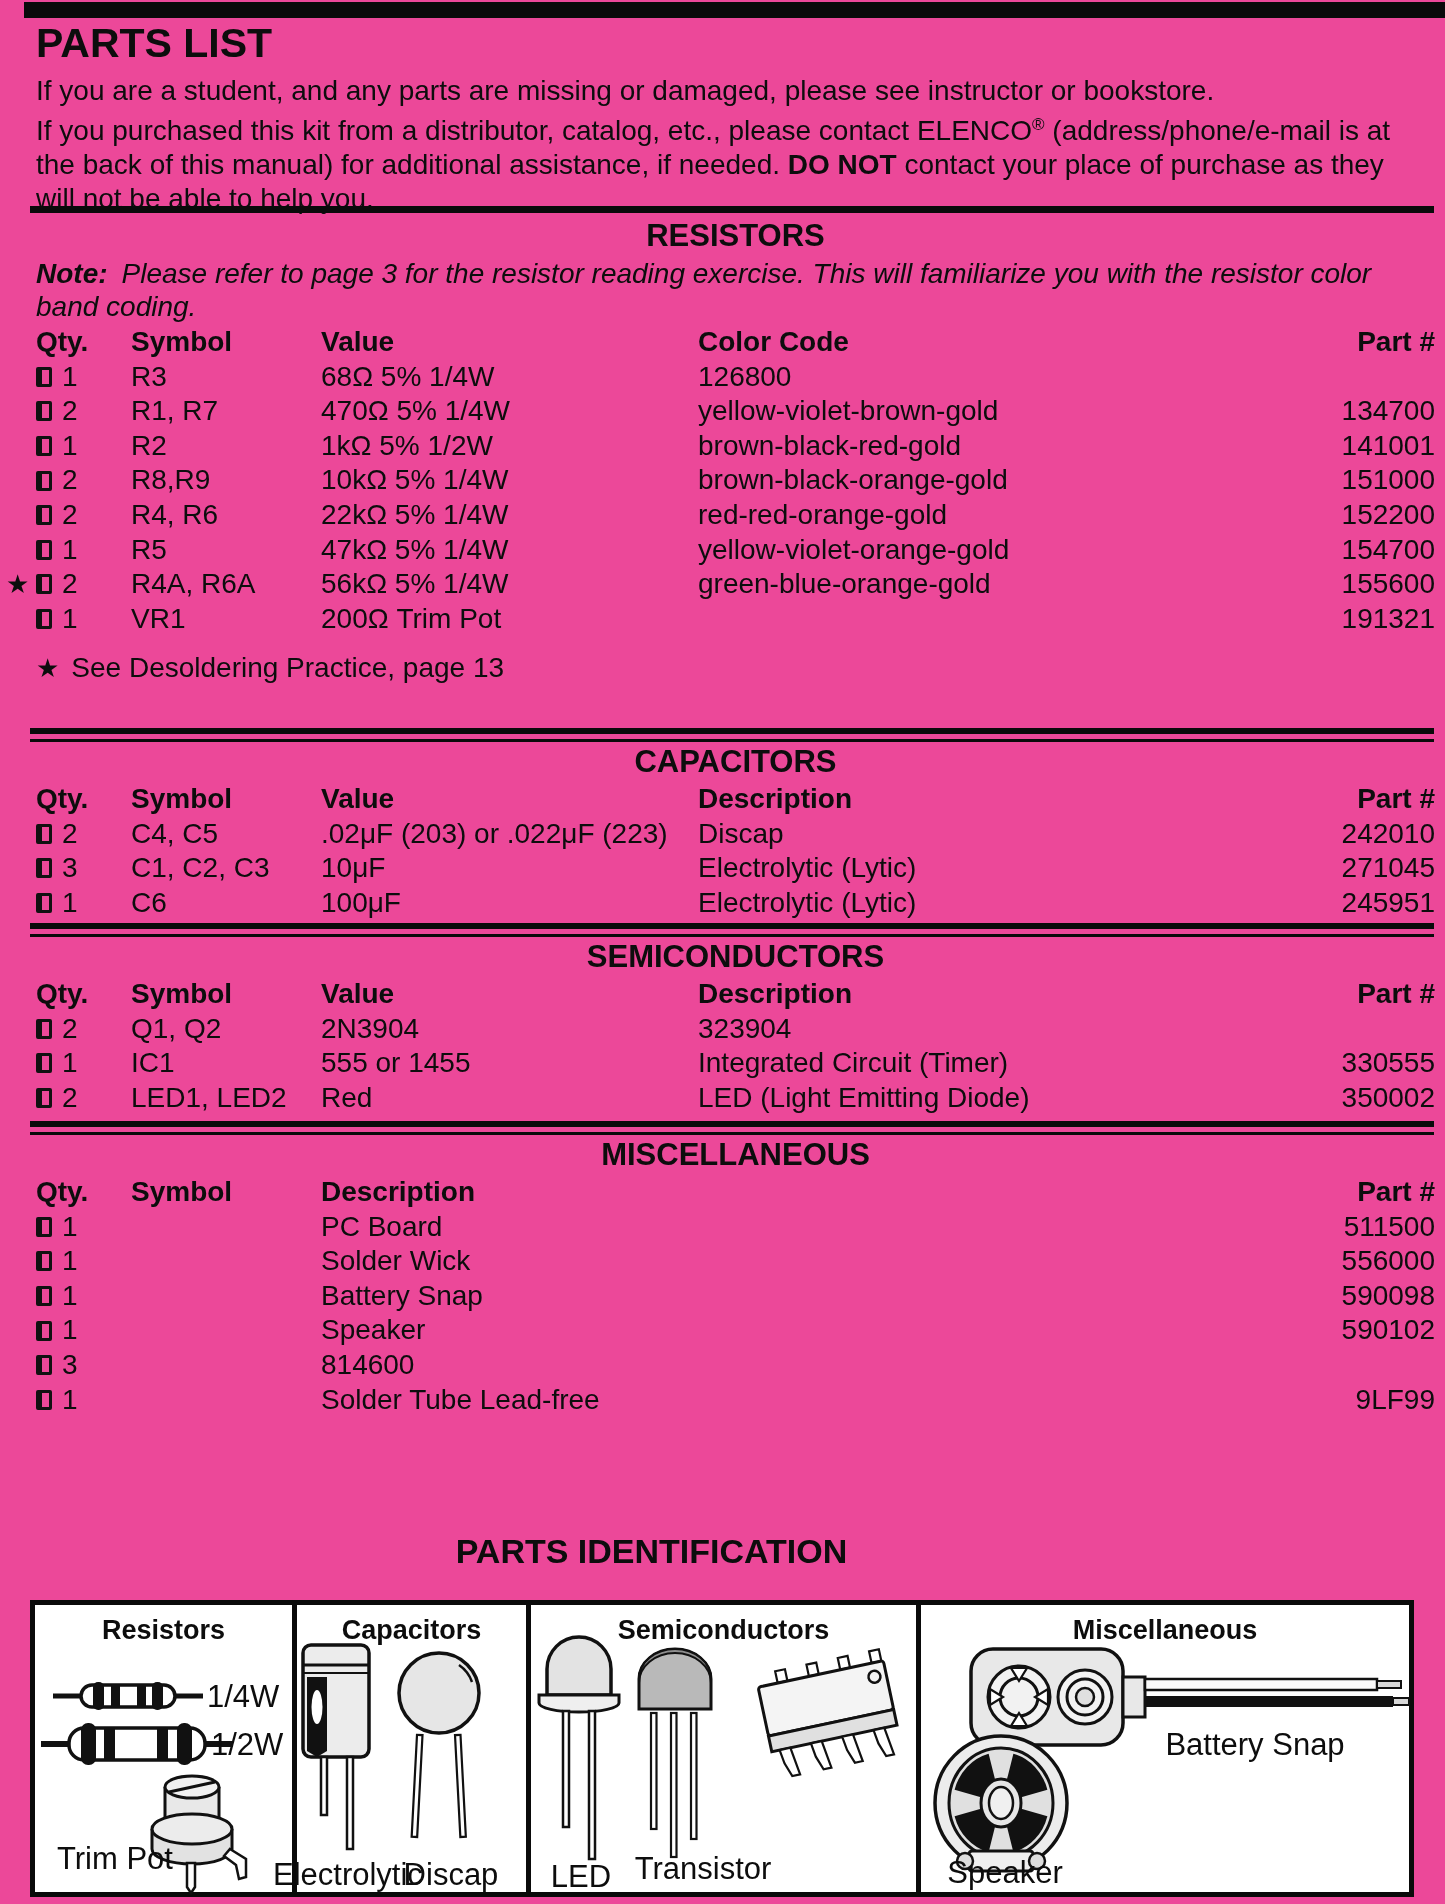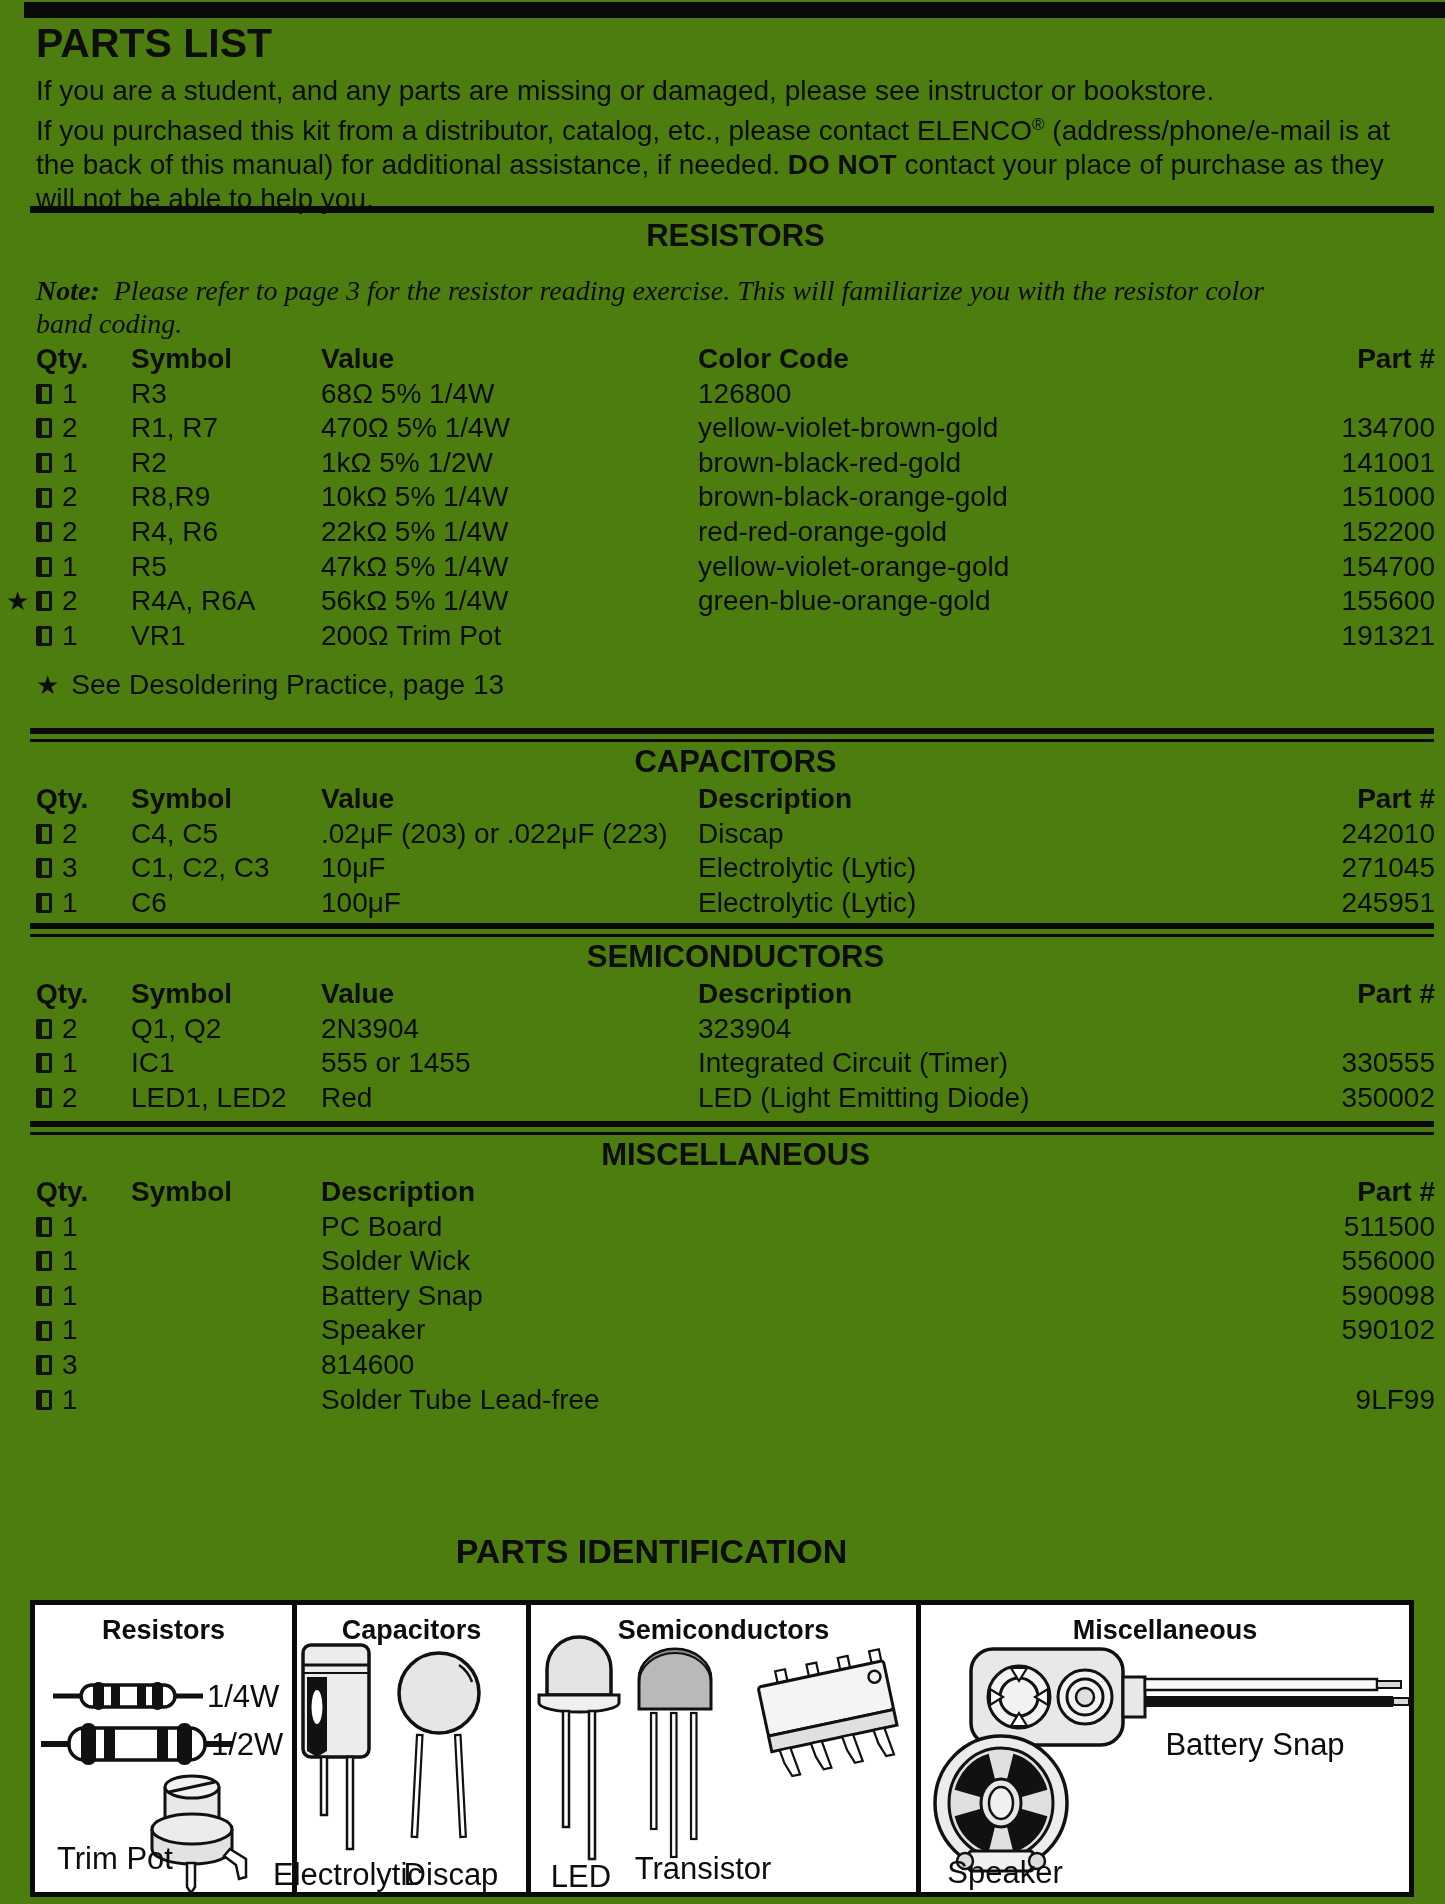--- a/index.html
+++ b/index.html
@@ -1,29 +1,29 @@
 <!DOCTYPE html>
 <html><head>
 <meta charset="utf-8">
 <style>
   html,body{margin:0;padding:0;background:#fff;}
-  .page{position:relative;width:1445px;height:1904px;background:#4d7c0f;overflow:hidden;
+  .page{position:relative;width:1445px;height:1904px;background:#ec4899;overflow:hidden;
         font-family:"Liberation Sans",sans-serif;color:#0d0d0d;}
   .topbar{position:absolute;left:24px;right:0;top:2px;height:16px;background:#0a0a0a;}
   .title{position:absolute;left:36px;top:20px;font-size:41px;font-weight:700;}
   .intro{position:absolute;left:36px;top:74px;font-size:28px;line-height:34px;}
   .iline{white-space:nowrap;}
   .b{font-weight:700;}
   sup{font-size:17px;}
   .rule{position:absolute;left:30px;width:1404px;}
   .rule.single{height:7px;background:#0a0a0a;}
   .rule.double{height:5px;border-top:6px solid #0a0a0a;border-bottom:3px solid #0a0a0a;}
   .sec{position:absolute;left:36px;width:1399px;font-size:28px;}
   .sec-head{font-size:31px;font-weight:700;text-align:center;line-height:36px;margin-bottom:2px;}
-  .note{font-style:italic;line-height:33px;margin-top:20px;white-space:nowrap;font-family:Liberation Serif, serif;}
+  .note{font-style:italic;line-height:33px;margin-top:3px;white-space:nowrap;}
   .note .nl{font-weight:700;margin-right:14px;}
   .tbl{margin-top:2px;}
   .trow{height:34.6px;line-height:34.6px;position:relative;white-space:nowrap;width:100%;}
   .grid5{display:grid;grid-template-columns:95px 190px 377px 1fr auto;}
   .grid4{display:grid;grid-template-columns:95px 190px 1fr auto;}
   .hdr{font-weight:700;}
   .pcell{text-align:left;}
   .qcell{display:flex;align-items:center;gap:10px;}
   .cb{display:inline-block;width:16px;height:20px;border:3px solid #111;border-left-width:6px;
       border-radius:2px;box-sizing:border-box;}

